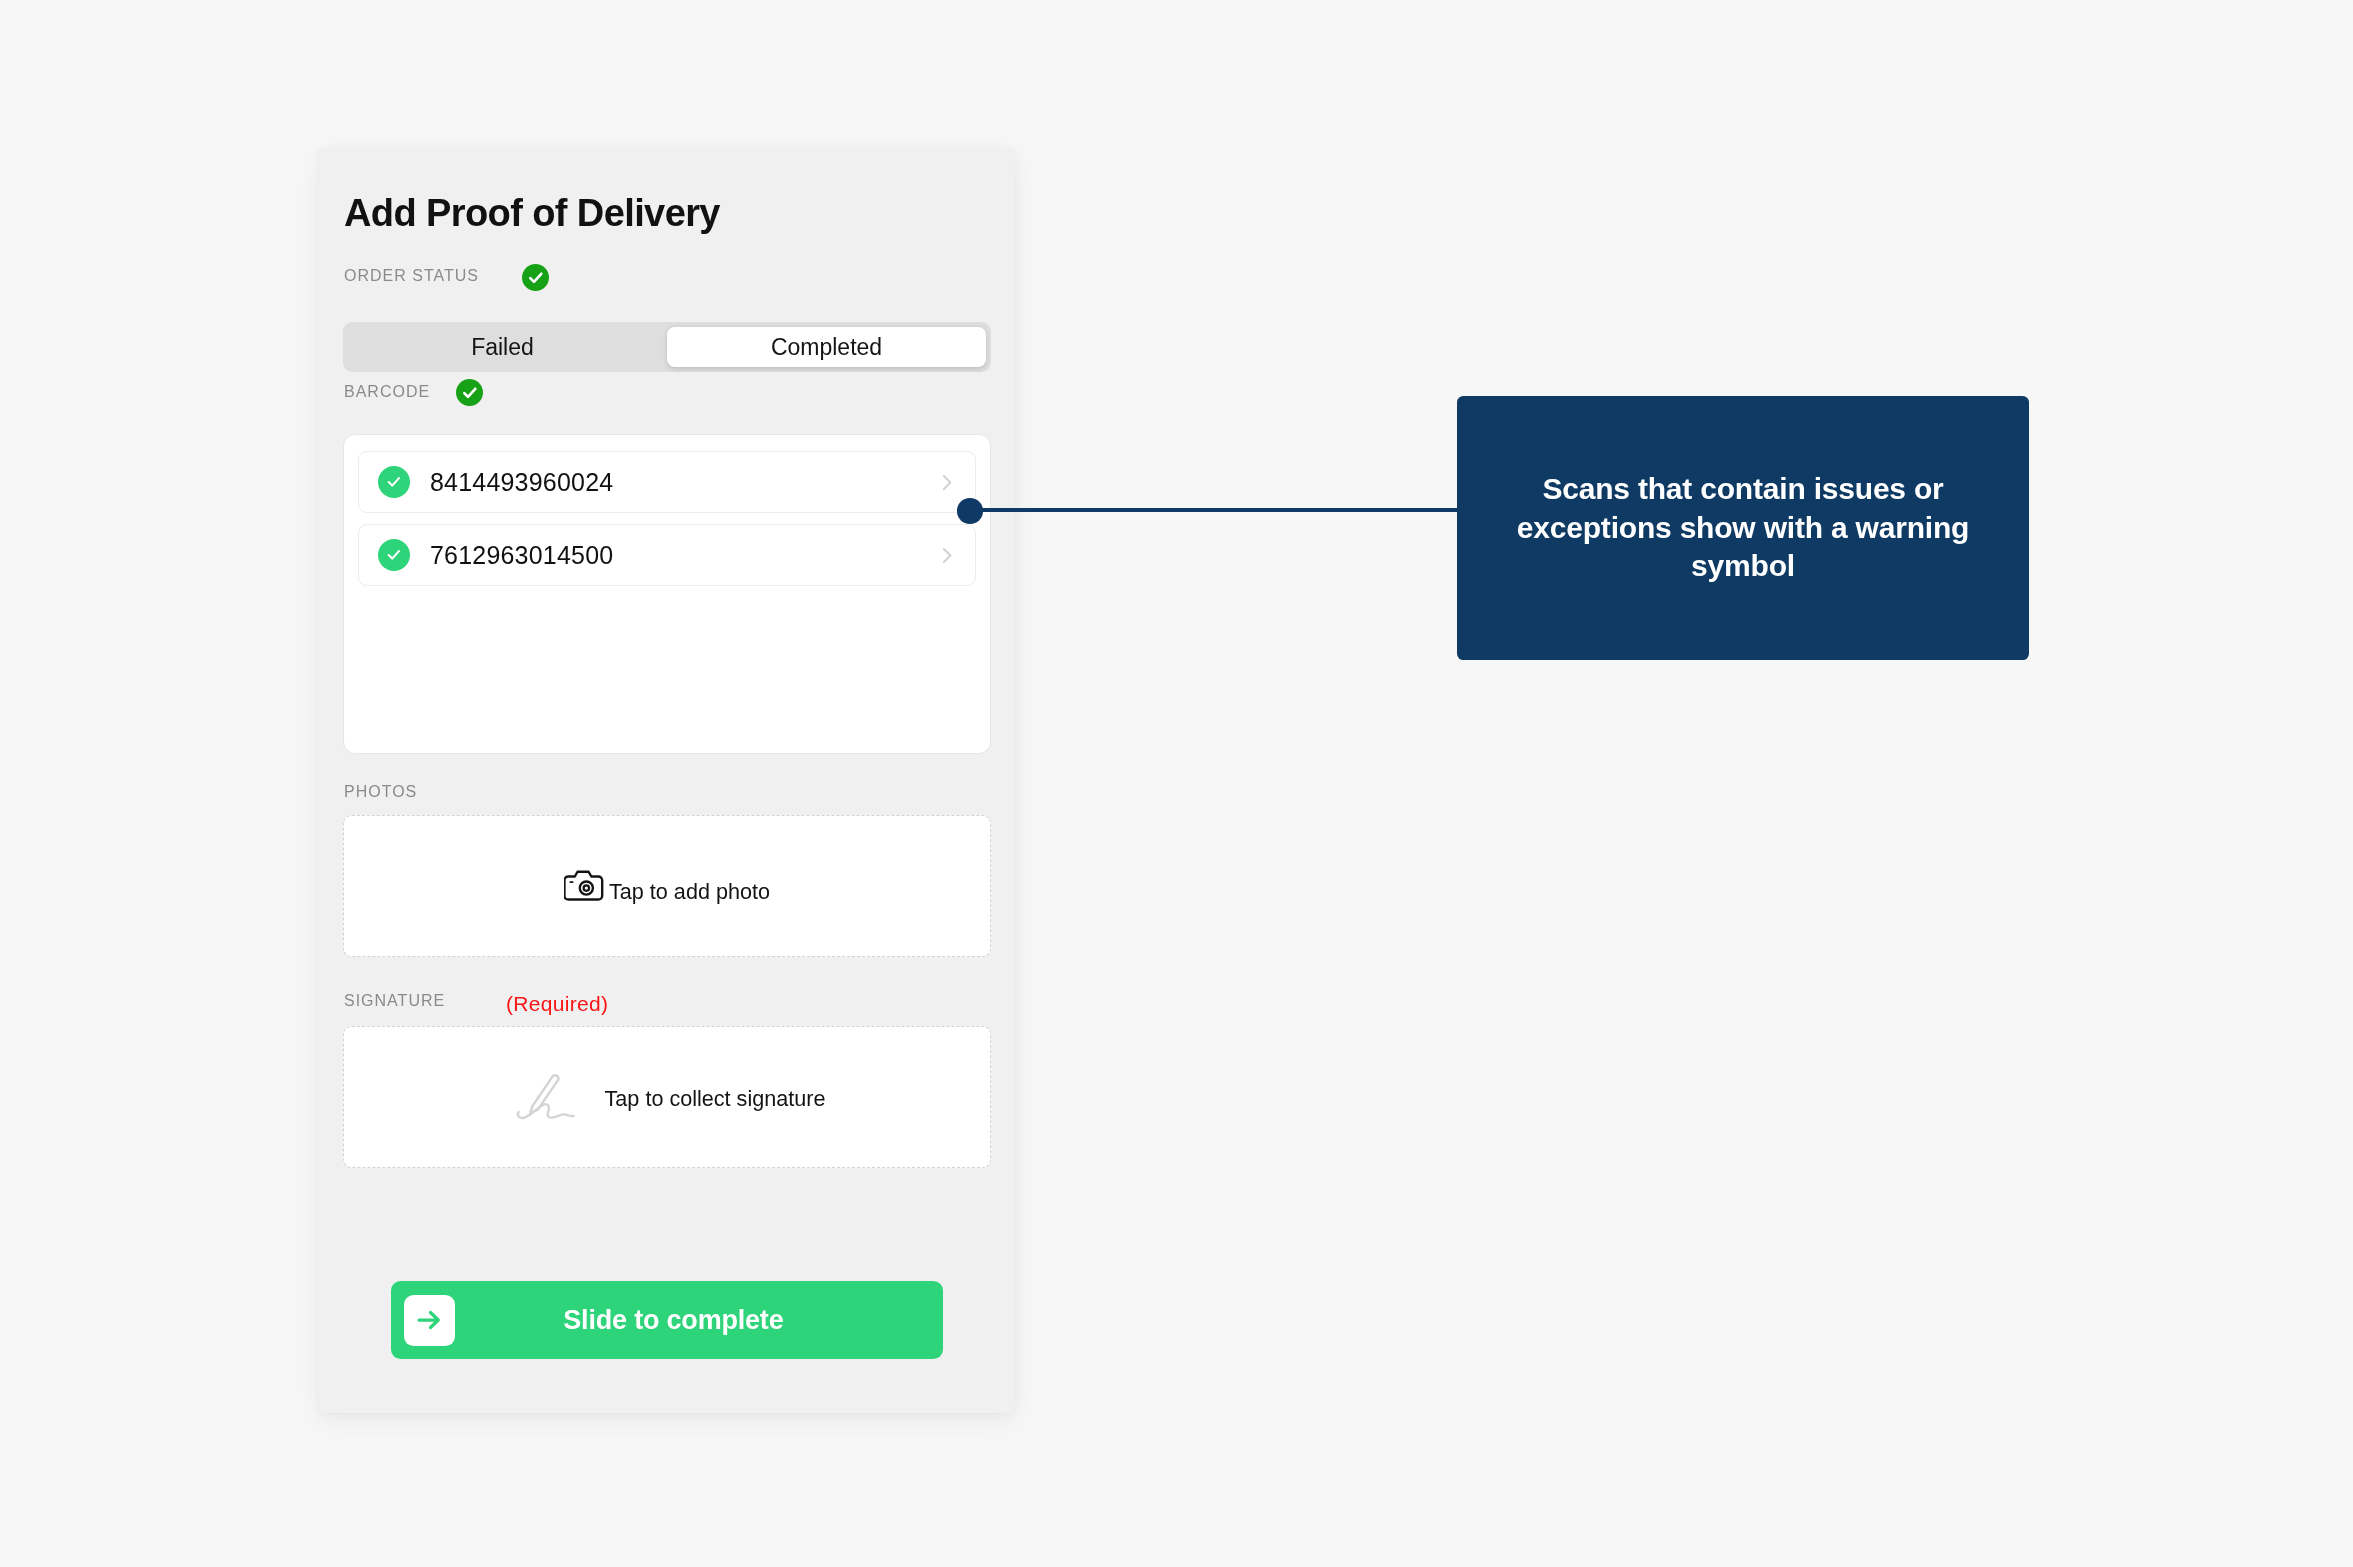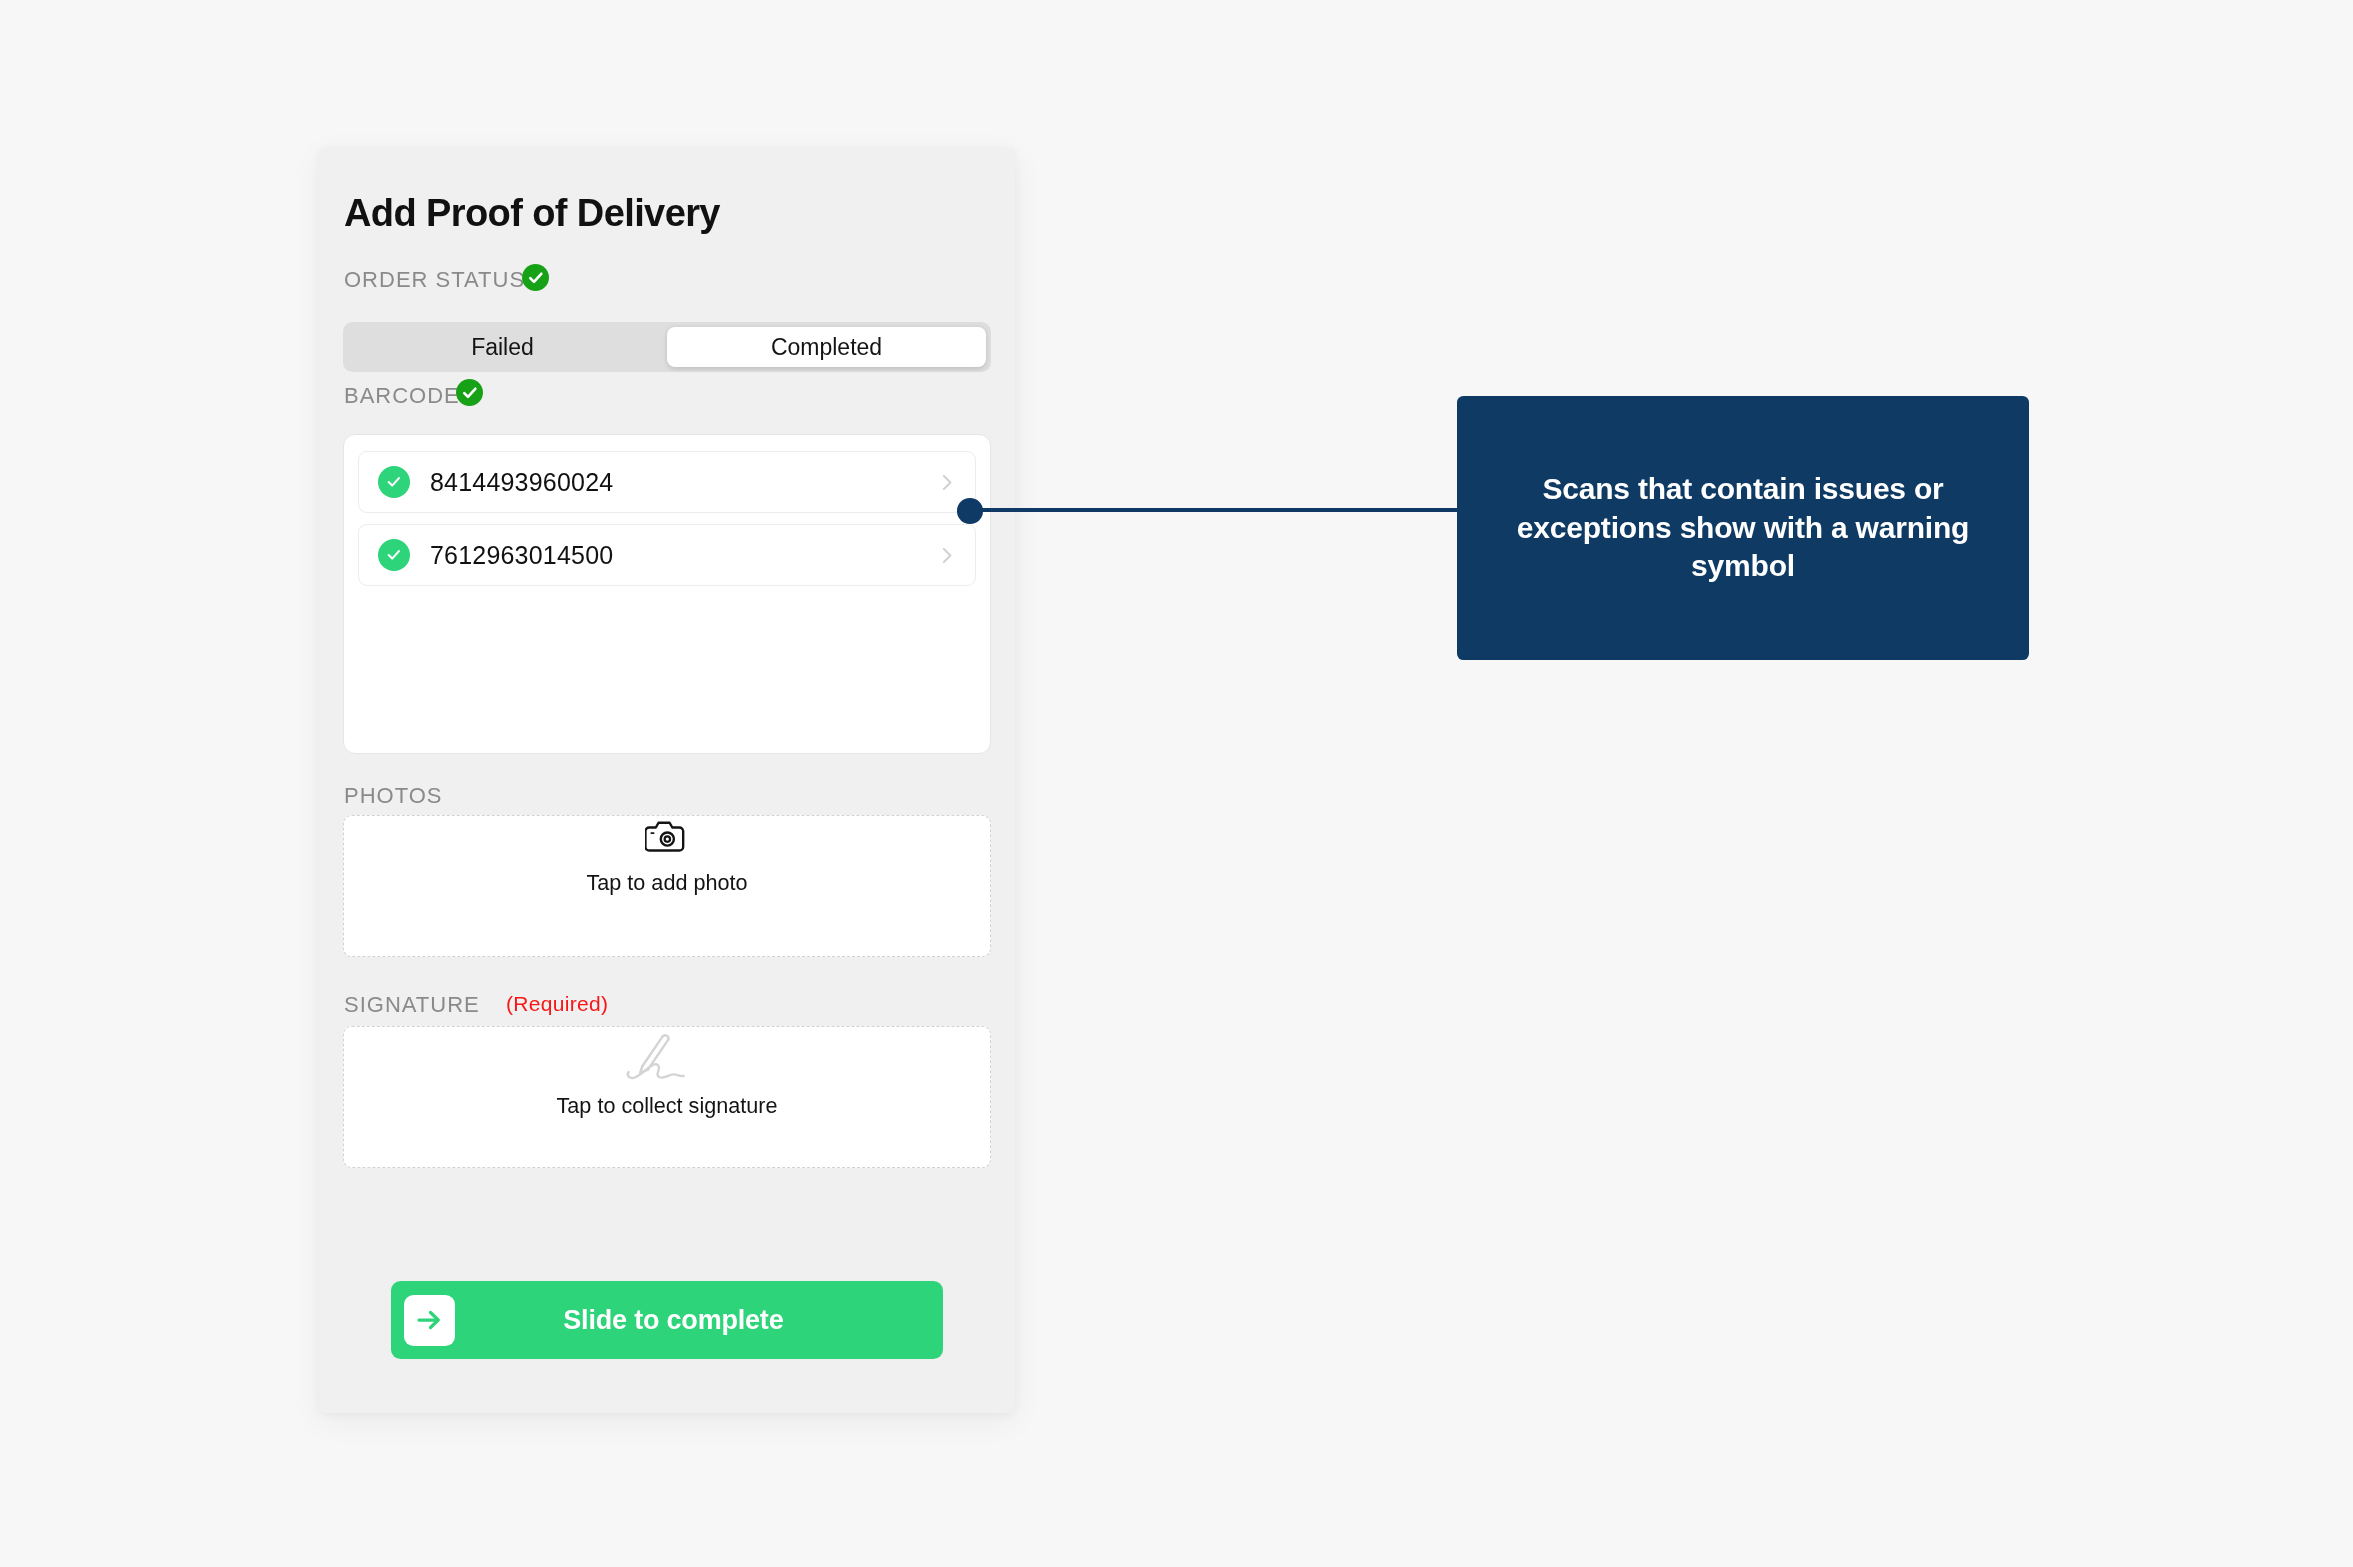--- a/index.html
+++ b/index.html
@@ -38,21 +38,21 @@
     font-size: 38px;
     font-weight: bold;
     color: #111111;
     letter-spacing: -0.6px;
     white-space: nowrap;
   }
 
   
   .section-label {
     position: absolute;
-    font-size: 22px;
+    font-size: 16px;
     color: #8a8a8a;
     letter-spacing: 1px;
     white-space: nowrap;
   }
   .required-flag {
     position: absolute;
     font-size: 21px;
     color: #fa1616;
     letter-spacing: 0.3px;
     white-space: nowrap;
@@ -162,23 +162,22 @@
   }
 
   
   .dropzone {
     position: absolute;
     background: #ffffff;
     border: 1.6px dashed #d2d2d2;
     border-radius: 8.8px;
     box-sizing: border-box;
     display: flex;
-    flex-direction: column;
-    align-items: center;
-    justify-content: flex-start;
+    align-items: center;
+    justify-content: center;
     cursor: pointer;
   }
   .dropzone-caption {
     font-size: 21.6px;
     color: #141414;
     margin-top: 11.2px;
   }
   #signature-zone .dropzone-caption { margin-top: 4.8px; }
 
   

